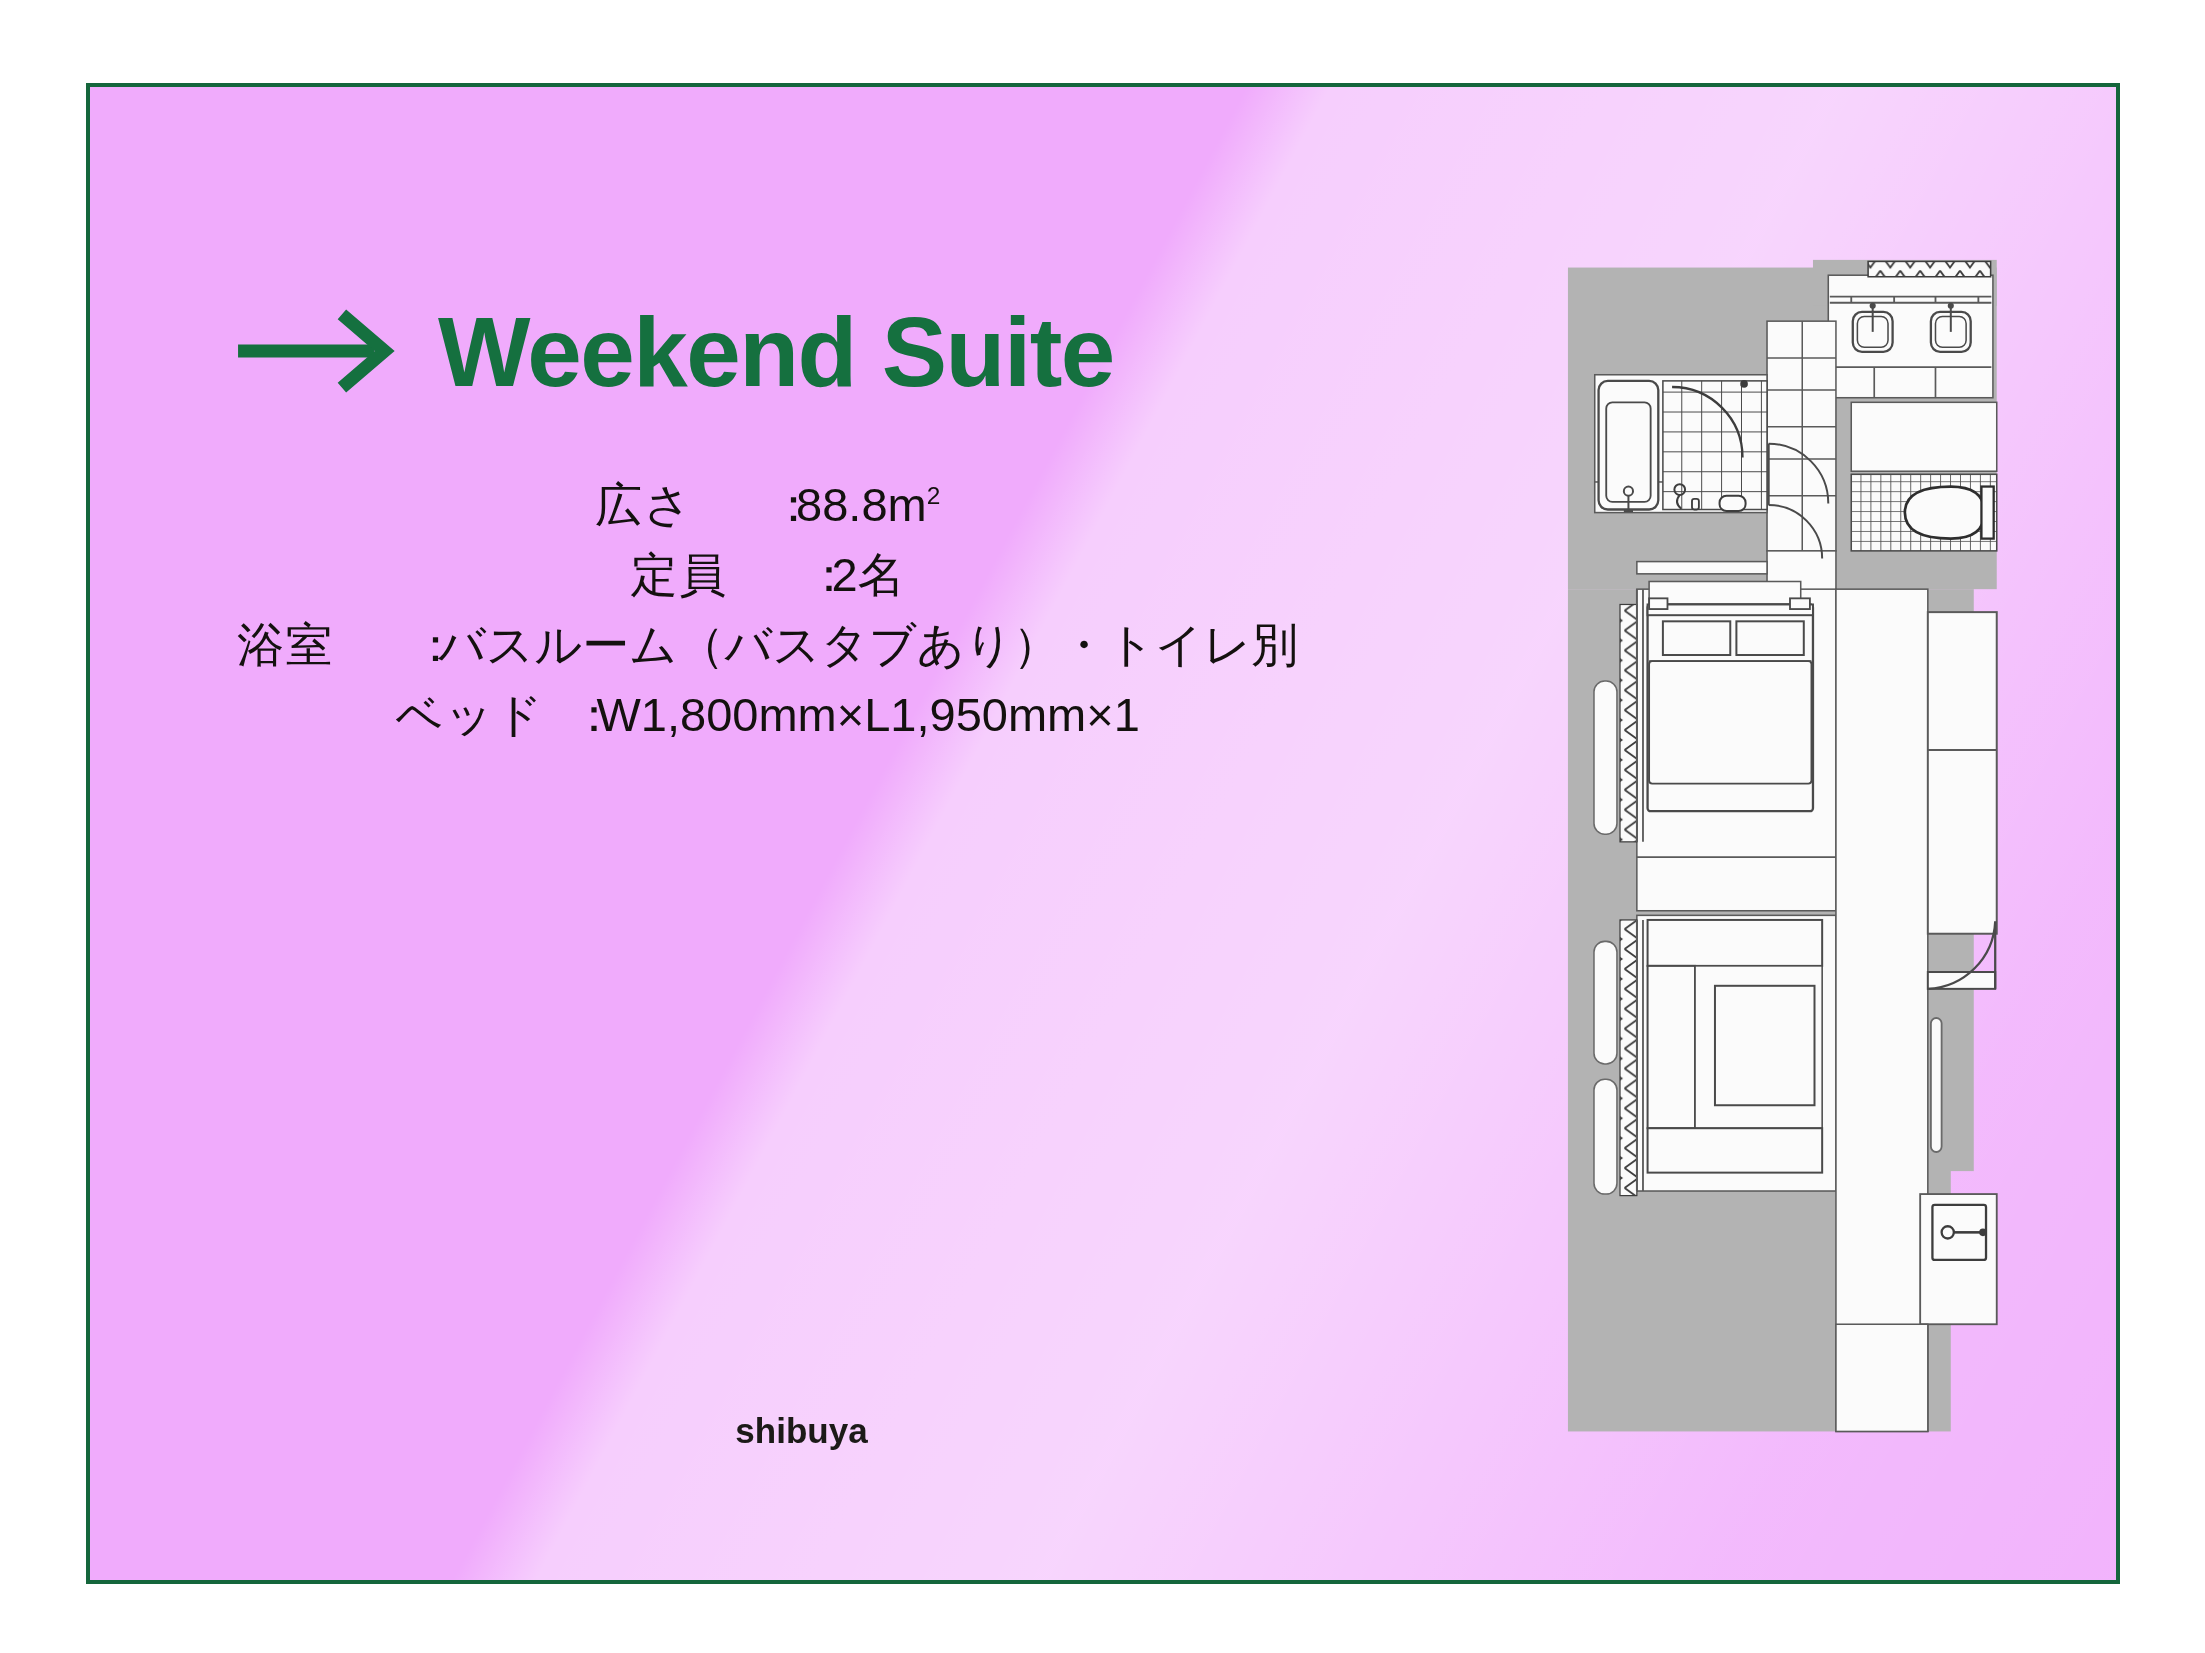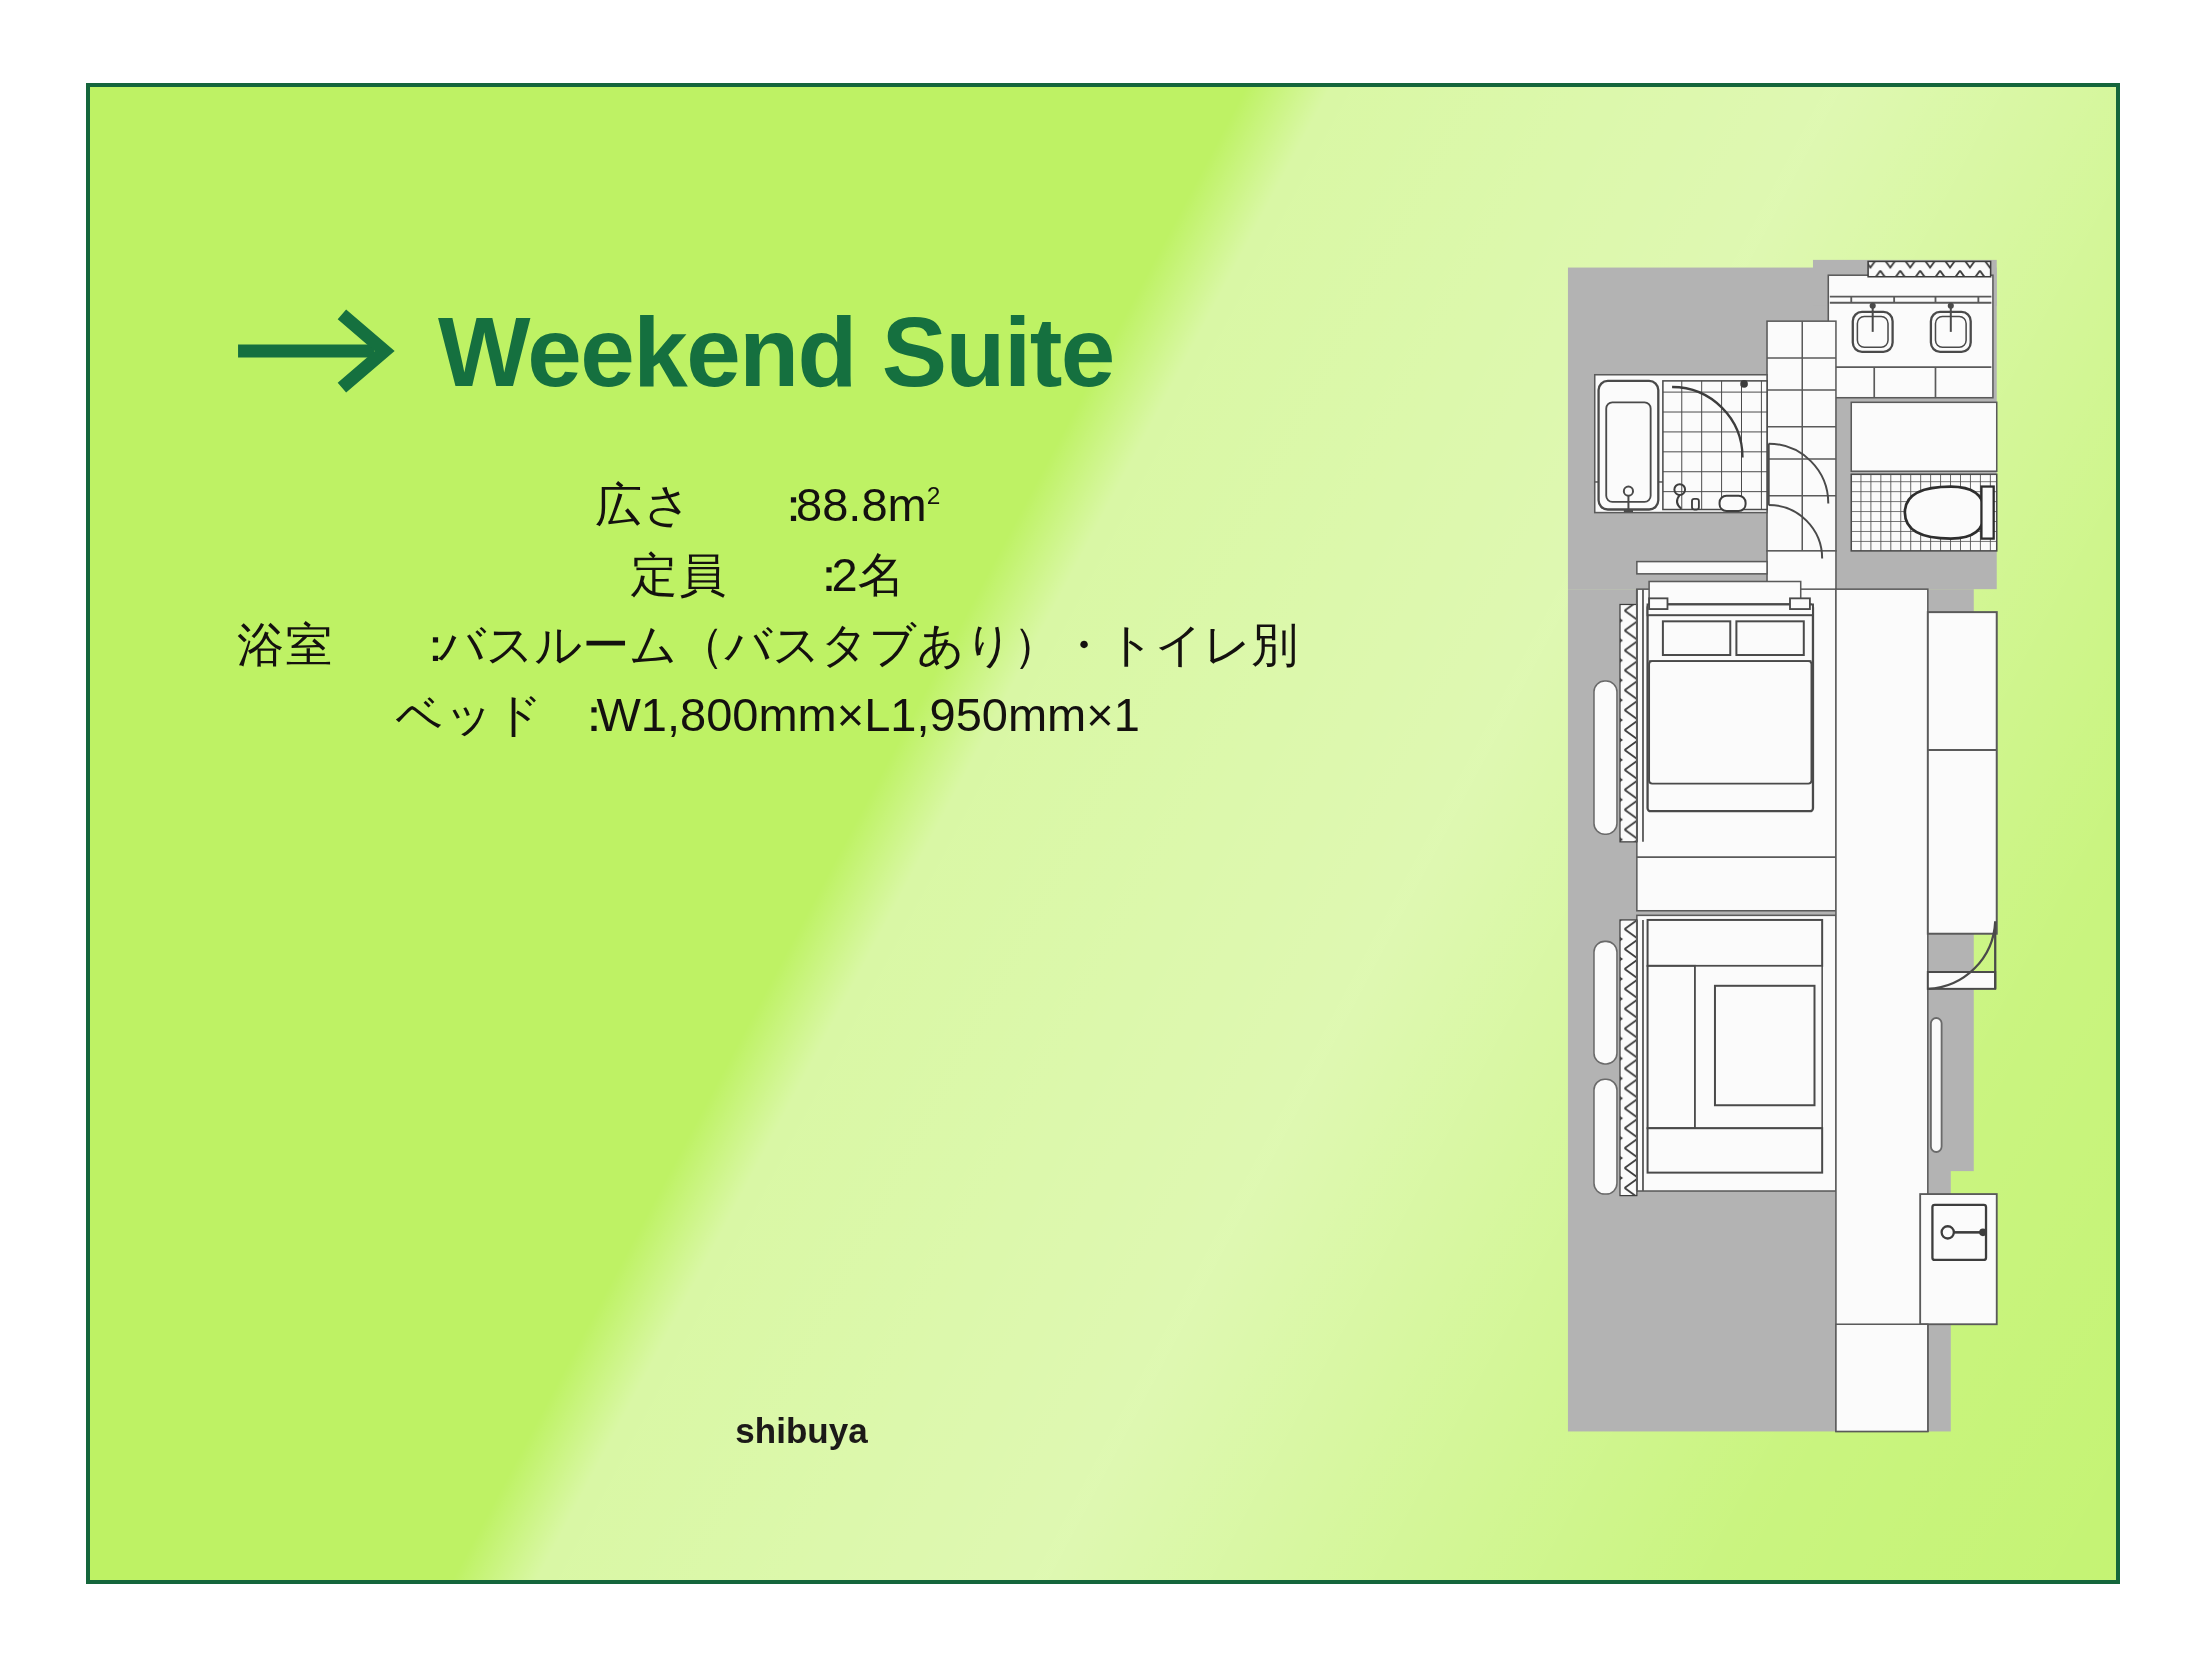--- a/index.html
+++ b/index.html
@@ -7,21 +7,21 @@
     width:2205px;height:1654px;
     font-family:"Liberation Sans","DejaVu Sans",sans-serif;
     -webkit-font-smoothing:antialiased;
   }
   .slide{
     position:absolute;
     left:86px;top:83px;
     width:2034px;height:1501px;
     box-sizing:border-box;
     border:4.6px solid #15663c;
-    background:#bef264;
+    background:#f0abfc;
     overflow:hidden;
   }
   
   .sheen{
     position:absolute;inset:0;
     background:linear-gradient(118deg,
         rgba(255,255,255,0) 0%,
         rgba(255,255,255,0) 41%,
         rgba(255,255,255,0.42) 44%,
         rgba(255,255,255,0.50) 62%,

